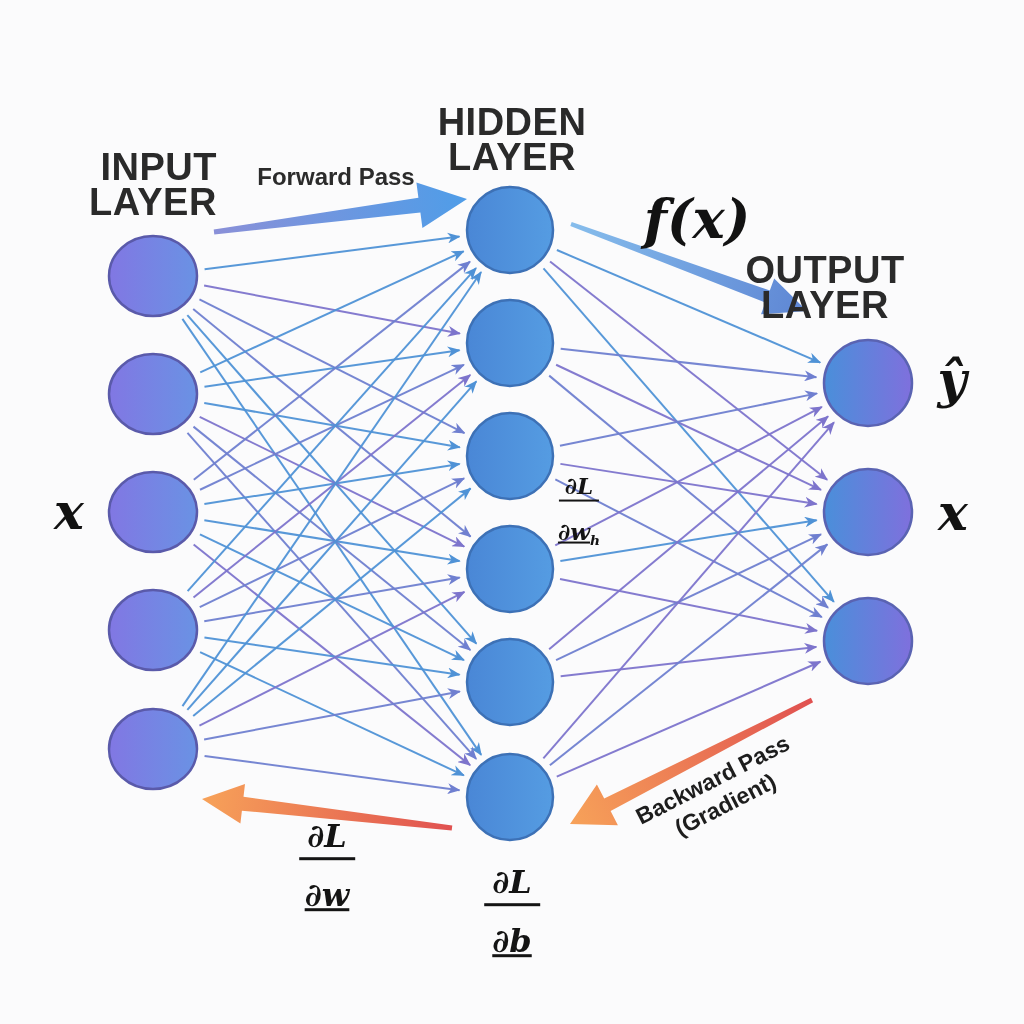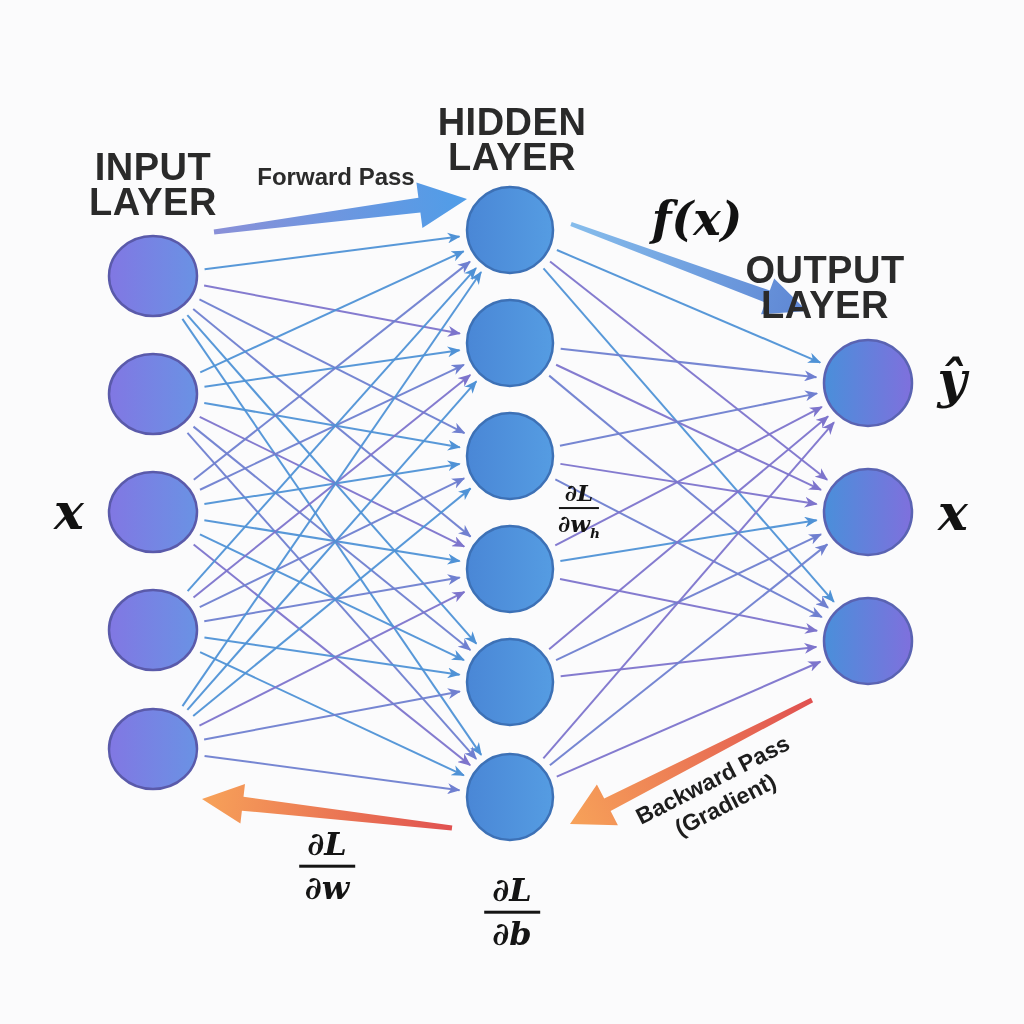--- a/index.html
+++ b/index.html
@@ -2,36 +2,36 @@
 <html><head>
 <meta charset="utf-8">
 <style>
   html,body{margin:0;padding:0;background:#ffffff;}
   .stage{position:relative;width:1024px;height:1024px;background:#fbfbfc;overflow:hidden;
          font-family:"Liberation Sans",sans-serif;}
   svg{position:absolute;left:0;top:0;}
   .lbl{position:absolute;transform:translate(-50%,-50%);text-align:center;color:#232323;
        white-space:nowrap;}
   .layer-lbl{font-size:38px;line-height:35px;font-weight:700;letter-spacing:.5px;color:#2a2a2a;}
-  #lbl-input{left:153px;top:185px;}
+  #lbl-input{left:153px;top:185px;text-align:right;}
   #lbl-hidden{left:512px;top:140px;}
   #lbl-output{left:825px;top:288px;}
   #lbl-forward{left:336px;top:177px;font-size:24px;font-weight:700;color:#2b2b2b;}
   #lbl-backward{left:719px;top:792px;font-size:23px;line-height:28px;font-weight:700;
                 transform:translate(-50%,-50%) rotate(-27deg);color:#1d1d1d;}
   .math{font-family:"DejaVu Serif","DejaVu Sans",serif;font-style:italic;font-weight:bold;color:#121212;}
-  #lbl-fx{left:697px;top:219px;font-size:46px;}
+  #lbl-fx{left:697px;top:219px;font-size:54px;}
   #lbl-x-left{left:69px;top:511px;font-size:50px;}
   #lbl-yhat{left:952px;top:379px;font-size:50px;}
   #lbl-x-right{left:953px;top:512px;font-size:50px;}
   .frac{position:absolute;transform:translate(-50%,-50%);display:flex;flex-direction:column;
         align-items:center;font-family:"DejaVu Serif","DejaVu Sans",serif;font-style:italic;
         font-weight:bold;color:#141414;line-height:1.15;}
   .frac .num{border-bottom:3px solid #141414;padding:0 8px 2px;}
-  .frac .den{padding-top:2px;}
+  .frac .den{padding-top:17px;text-decoration:underline;}
   .frac sub{font-size:.6em;font-style:italic;}
   .frac.big{font-size:32px;}
   .frac.small{font-size:23px;}
   .frac.small .num{border-bottom-width:2px;padding:0 6px 1px;}
   #frac-wh{left:579px;top:511px;}
   #frac-w{left:327px;top:866px;}
   #frac-b{left:512px;top:912px;}
 </style>
 </head>
 <body>

